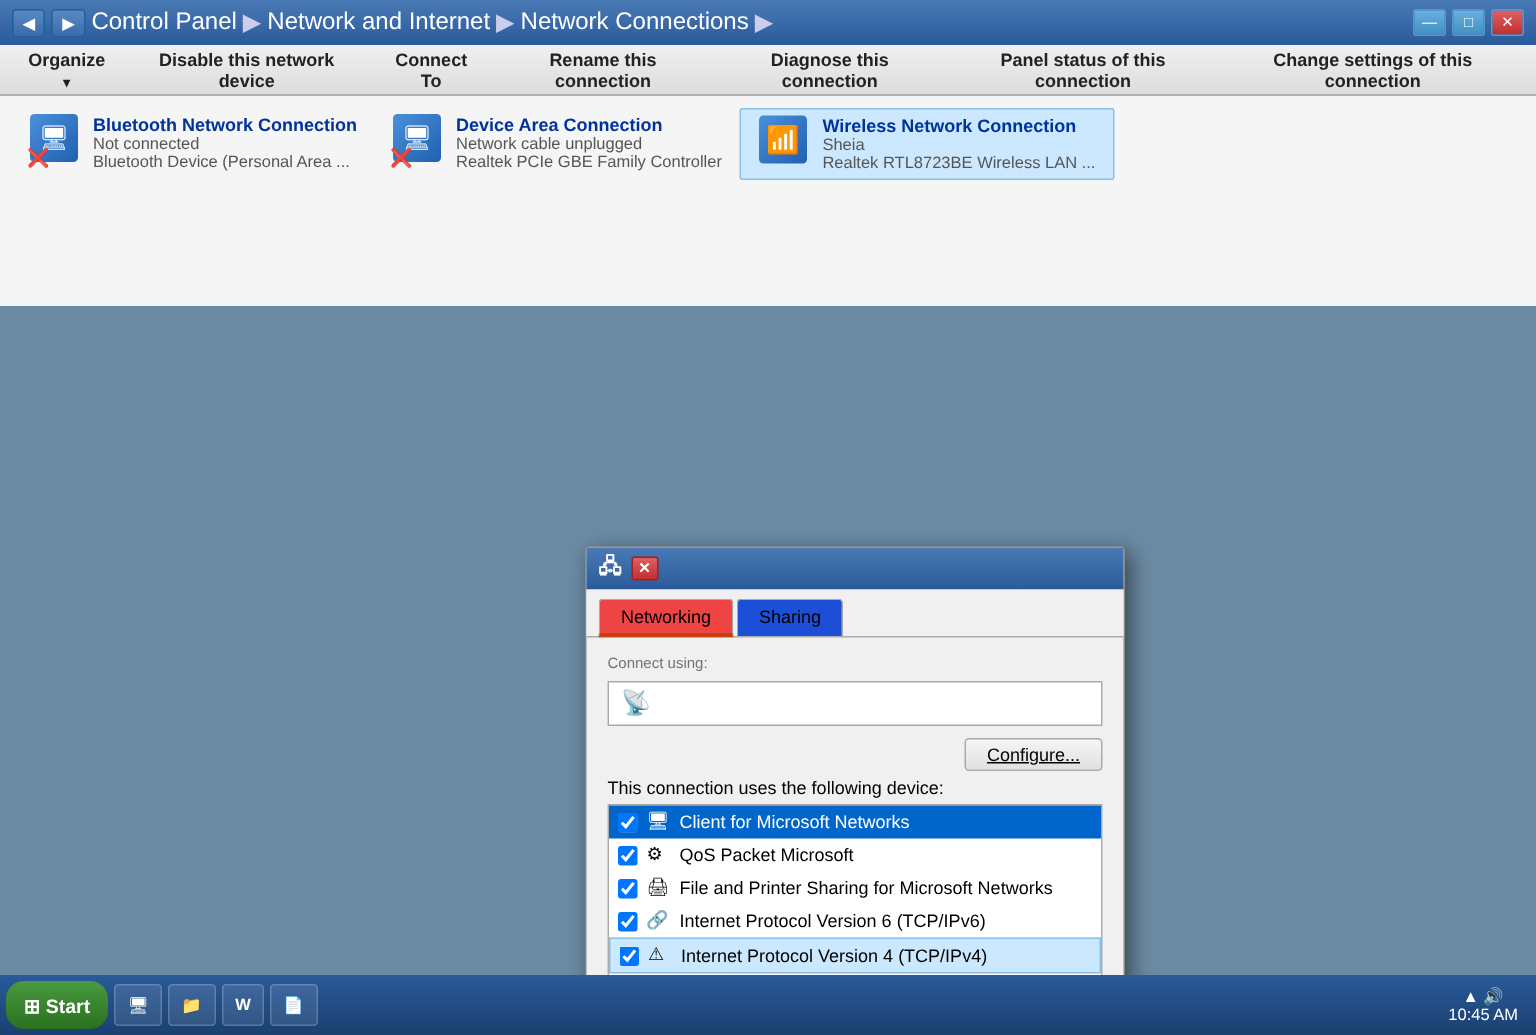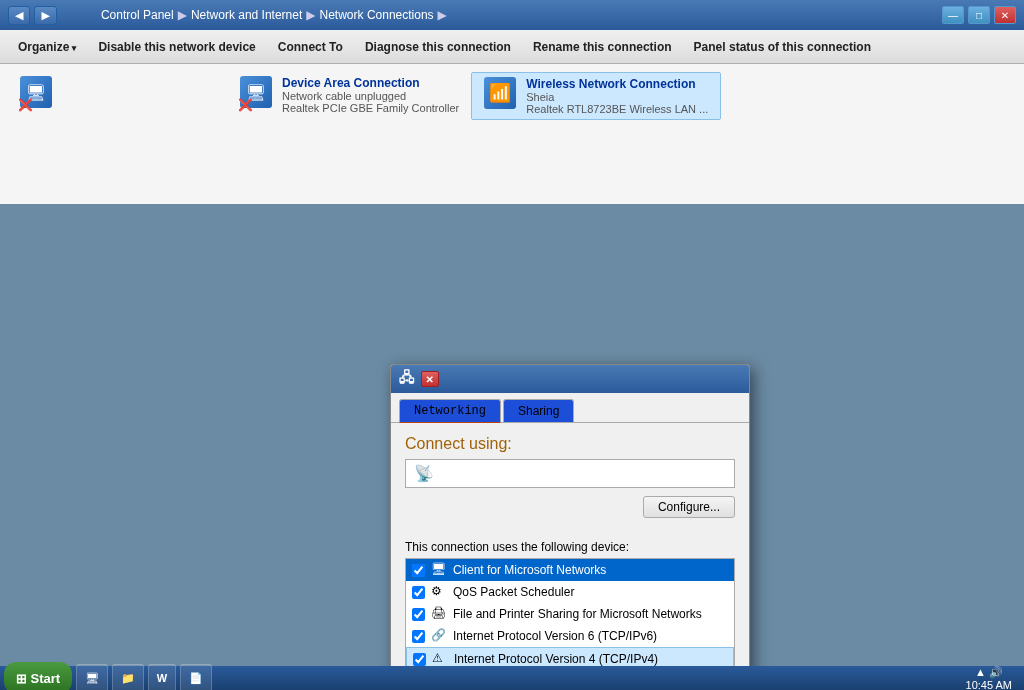--- a/index.html
+++ b/index.html
@@ -36,22 +36,21 @@
       padding: 2px 6px;
       border-radius: 3px;
       font-size: 11px;
       cursor: pointer;
     }
     .breadcrumb {
       display: flex;
       align-items: center;
       gap: 4px;
       color: white;
-      font-size: 12px;
-      margin-left: 40px;
+      font-size: 16px;
     }
     .breadcrumb-sep { color: #cce; }
     .title-bar-right {
       display: flex;
       gap: 4px;
     }
     .win-btn {
       width: 22px;
       height: 18px;
       border: 1px solid #5599cc;
@@ -197,35 +196,34 @@
       padding: 4px 14px;
       font-size: 12px;
       cursor: pointer;
       border: 1px solid #aaa;
       border-bottom: none;
       background: #1d4ed8;
       margin-right: 2px;
       border-radius: 3px 3px 0 0;
     }
     .dialog-tab.active {
-      background: #1d4ed8;
+      background: #ef4444;
       font-weight: normal;
-      border-bottom: 1px solid #c2410c;
+      border-bottom: 3px solid #c2410c;
       margin-bottom: -1px;
-      font-family: Liberation Mono, monospace;
     }
 
     
     .dialog-body {
       padding: 12px 14px;
     }
     .section-label {
-      font-size: 16px;
+      font-size: 10px;
       margin-bottom: 6px;
-      color: #a16207;
+      color: #737373;
     }
     .adapter-box {
       display: flex;
       align-items: center;
       border: 1px solid #aaa;
       background: white;
       padding: 4px 8px;
       margin-bottom: 8px;
       gap: 6px;
       font-size: 12px;
@@ -281,21 +279,21 @@
       flex-shrink: 0;
       font-size: 12px;
     }
 
     
     .taskbar {
       position: absolute;
       bottom: 0;
       left: 0;
       right: 0;
-      height: 24px;
+      height: 40px;
       background: linear-gradient(to bottom, #2a5a9a, #1a4070);
       display: flex;
       align-items: center;
       padding: 0 4px;
       gap: 4px;
     }
     .start-btn {
       height: 32px;
       padding: 0 12px;
       background: linear-gradient(to bottom, #4a9a40, #2a7020);
@@ -350,34 +348,40 @@
     <button class="win-btn">—</button>
     <button class="win-btn">□</button>
     <button class="win-btn close">✕</button>
   </div>
 </div>
 
 <div class="toolbar">
   <button class="toolbar-btn with-arrow">Organize</button>
   <button class="toolbar-btn">Disable this network device</button>
   <button class="toolbar-btn">Connect To</button>
+  <button class="toolbar-btn">Rename this connection</button>
   <button class="toolbar-btn">Diagnose this connection</button>
-  <button class="toolbar-btn">Rename this connection</button>
   <button class="toolbar-btn">Panel status of this connection</button>
+  <button class="toolbar-btn">Change settings of this connection</button>
 </div>
 
 <div style="background:#f5f5f5; height: 140px;">
 
   <div class="network-items">
 
     <div class="network-item">
       <div class="network-item-icon">
         <div class="net-icon-main">🖥</div>
         <div class="net-icon-overlay">❌</div>
       </div>
+      <div class="network-item-text">
+        <div class="network-item-name">Bluetooth Network Connection</div>
+        <div class="network-item-status">Not connected</div>
+        <div class="network-item-device">Bluetooth Device (Personal Area ...</div>
+      </div>
     </div>
 
     <div class="network-item">
       <div class="network-item-icon">
         <div class="net-icon-main">🖥</div>
         <div class="net-icon-overlay">❌</div>
       </div>
       <div class="network-item-text">
         <div class="network-item-name">Device Area Connection</div>
         <div class="network-item-status">Network cable unplugged</div>
@@ -412,38 +416,38 @@
       <div class="dialog-tab">Sharing</div>
     </div>
 
     <div class="dialog-body">
       <div class="section-label">Connect using:</div>
 
       <div class="adapter-box">
         <span class="adapter-icon">📡</span>
       </div>
 
-      <div style="text-align:right; margin-bottom: 22px;">
+      <div style="text-align:right; margin-bottom: 4px; text-decoration: underline;">
         <button class="configure-btn">Configure...</button>
       </div>
 
       <div class="items-label">This connection uses the following device:</div>
 
       <div class="items-list">
 
         <div class="list-item selected-blue">
           <input type="checkbox" checked="" style="">
           <span class="list-item-icon">🖥</span>
           <span>Client for Microsoft Networks</span>
         </div>
 
         <div class="list-item">
           <input type="checkbox" checked="" style="">
           <span class="list-item-icon">⚙</span>
-          <span>QoS Packet Scheduler</span>
+          <span>QoS Packet Microsoft</span>
         </div>
 
         <div class="list-item">
           <input type="checkbox" checked="" style="">
           <span class="list-item-icon">🖨</span>
           <span>File and Printer Sharing for Microsoft Networks</span>
         </div>
 
         <div class="list-item">
           <input type="checkbox" checked="" style="">

